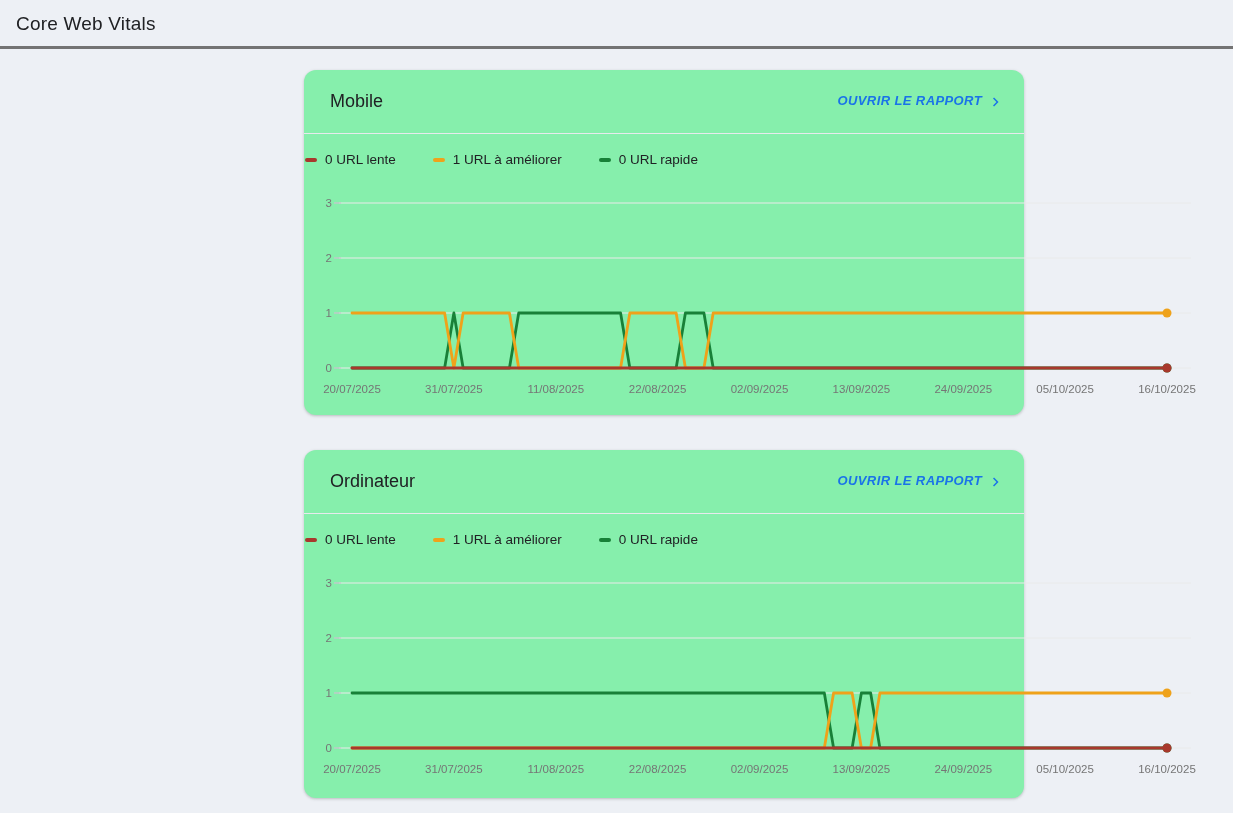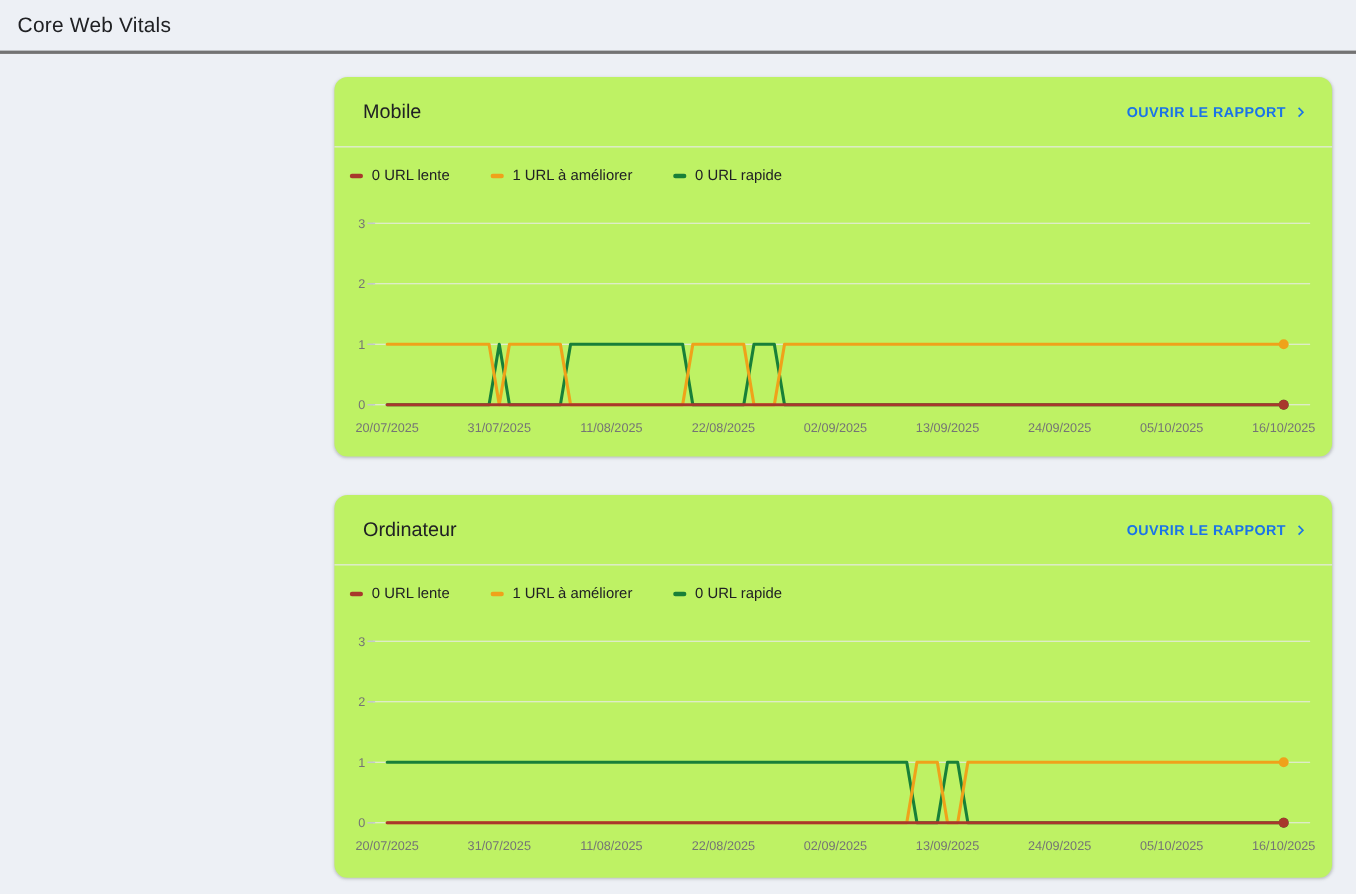--- a/index.html
+++ b/index.html
@@ -12,41 +12,41 @@
   }
   .topbar {
     position:absolute; top:0; left:0; right:0; height:49px;
     border-bottom:3px solid #737373;
   }
   .page-title {
     margin:0; padding:13px 0 0 16px;
     font-size:19px; font-weight:400; color:#202124; letter-spacing:.2px;
   }
   .card {
-    position:absolute; left:304px; width:907px; background:#bef264;
+    position:absolute; left:304px; width:720px; background:#86efac;
     border-radius:12px;
     box-shadow:0 1px 2px rgba(60,64,67,.18), 0 1px 3px 1px rgba(60,64,67,.08);
   }
   .card-mobile  { top:70px;  height:345px; }
   .card-desktop { top:450px; height:348px; }
   .card-header {
     display:flex; align-items:center; justify-content:space-between;
     height:63px; padding:0 19px 0 26px;
   }
   .card-title { margin:0; font-size:18px; font-weight:400; color:#202124; }
   .report-link {
-    display:flex; align-items:center; gap:5px;
+    display:flex; align-items:flex-start; gap:5px;
     color:#1a73e8; font-size:13px; font-weight:700; letter-spacing:.4px;
-    text-decoration:none; cursor:pointer; white-space:nowrap;
+    text-decoration:none; cursor:pointer; white-space:nowrap;font-style:italic;
   }
   .report-link svg { width:18px; height:18px; display:block; }
   .card-divider { height:1px; background:#e8eaed; }
   .legend {
     display:flex; align-items:center; gap:37px;
-    padding:18px 0 0 14px;
+    padding:18px 0 0 1px;
   }
   .legend-item { display:flex; align-items:center; gap:8px;
     font-size:13.5px; color:#202124; }
   .legend-dash { width:12px; height:4px; border-radius:2px; background:#999; }
   .chart { position:absolute; left:16px; top:123px; overflow:visible; }
   .chart text { font-family:"Liberation Sans", sans-serif; font-size:11.5px; fill:#757575; }
 </style>
 </head>
 <body>
 

